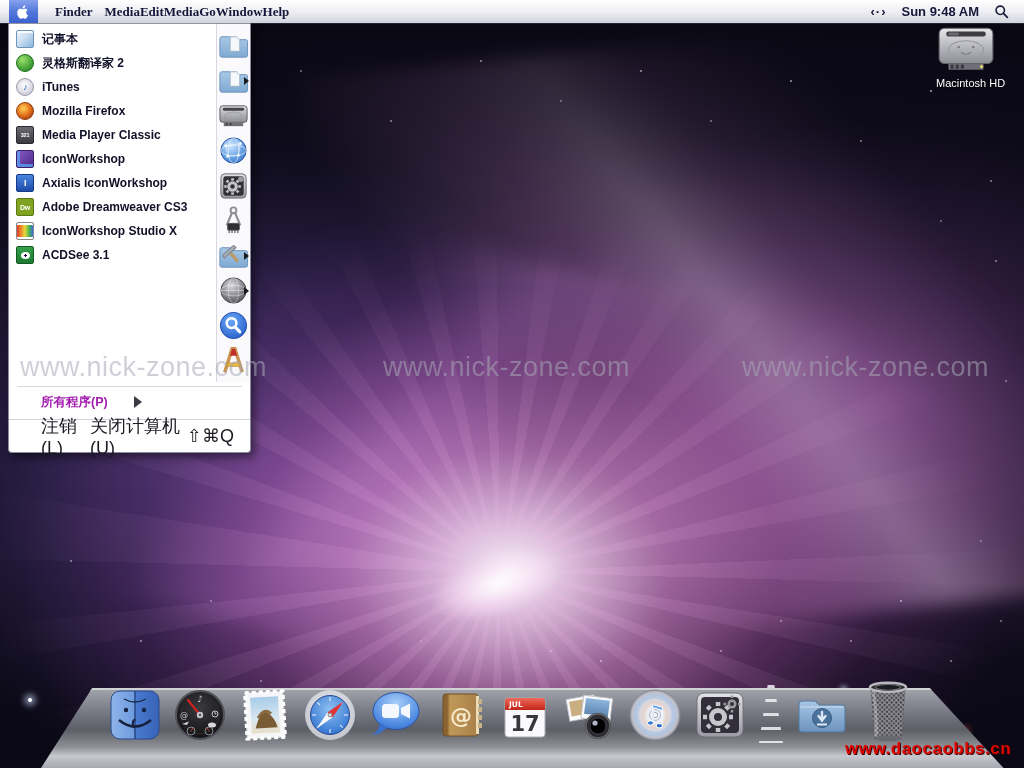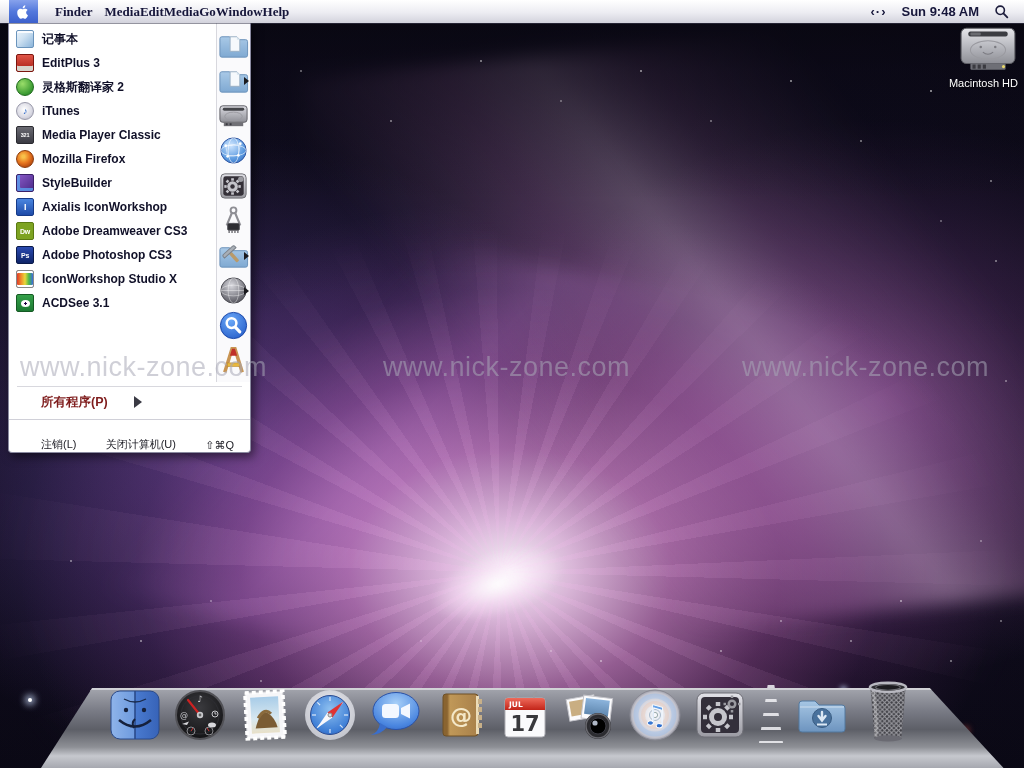--- a/index.html
+++ b/index.html
@@ -81,38 +81,38 @@
   .ic-stylebuilder{background:linear-gradient(135deg,#8a5ac8,#4a2a88);border:1px solid #3a2068;box-shadow:inset 3px -3px 0 rgba(90,160,240,.8);}
   .ic-axialis{background:linear-gradient(180deg,#4a86e0,#1e4aa8);border:1px solid #163a88;font-size:9px;}
   .ic-flash{background:#9e0b10;border:1px solid #6a0408;font-size:7px;}
   .ic-dreamweaver{background:#7da321;border:1px solid #5a7a12;font-size:7px;}
   .ic-photoshop{background:linear-gradient(180deg,#2a4ab0,#0e2468);border:1px solid #0a1a4a;font-size:7px;}
   .ic-photofiltre{background:linear-gradient(90deg,#e03a2a,#ee8a2a,#e8d83a,#4ab84a,#3a6ae0);border:1px solid #888;box-shadow:inset 0 2px 0 #fff,inset 0 -2px 0 #fff;}
   .ic-acdsee{background:linear-gradient(180deg,#35a049,#1d7a33);border:1px solid #155a24;}
   .ic-acdsee::after{content:"";width:7px;height:5px;border-radius:50%;background:radial-gradient(circle,#204 30%,#fff 32%);border:1px solid #fff;}
   .ic-explorer{background:linear-gradient(180deg,#f2dc8e 0%,#e0bc5a 50%,#c89a38 100%);border:1px solid #9a7628;box-shadow:inset 0 3px 0 rgba(255,255,255,.55);border-radius:2px 3px 2px 2px;}
   .sm-allprog{display:flex;align-items:center;height:30px;margin:4px 8px 2px;border-top:1px solid #d8d8de;gap:26px;padding-left:24px;}
-  .sm-ap-label{font-size:12.5px;font-weight:700;color:#7f1d1d;}
+  .sm-ap-label{font-size:12.5px;font-weight:700;color:#a21caf;}
   .ap-arrow{width:0;height:0;border-left:8px solid #3a3a44;border-top:6px solid transparent;border-bottom:6px solid transparent;}
-  .sm-footer{display:flex;align-items:flex-end;height:32px;border-top:1px solid #d0d0d8;font-size:11px;color:#1a1a22;
+  .sm-footer{display:flex;align-items:center;height:32px;border-top:1px solid #d0d0d8;font-size:18px;color:#1a1a22;
     padding:0 16px 0 32px;justify-content:space-between;}
   .sm-footer span{cursor:default;}
   .side-row{position:relative;width:100%;display:flex;justify-content:center;padding:1px 0;}
   .side-row svg{width:33px;height:33px;display:block;}
   .side-arrow{position:absolute;right:1px;top:50%;margin-top:-4px;width:0;height:0;
     border-left:5px solid #1a1a1e;border-top:4px solid transparent;border-bottom:4px solid transparent;}
 
   
   .wm{position:absolute;z-index:40;font-size:27px;color:rgba(168,168,183,.55);letter-spacing:.5px;white-space:nowrap;}
   .wm1{left:20px;top:352px;} .wm2{left:383px;top:352px;} .wm3{left:742px;top:352px;}
   .wm-red{position:absolute;left:845px;top:739px;z-index:45;font-size:17px;font-weight:700;color:#e20600;
     text-shadow:1px 1px 0 #3a0000;letter-spacing:.5px;}
 
   
-  .desk-icon{position:absolute;left:936px;top:24px;width:82px;text-align:right;z-index:10;}
+  .desk-icon{position:absolute;left:936px;top:24px;width:82px;text-align:left;z-index:10;}
   .di-img svg{width:60px;height:48px;}
   .di-label{color:#fff;font-size:11px;margin-top:1px;text-shadow:0 1px 2px rgba(0,0,0,.85);}
 
   
   .dock{position:absolute;left:0;bottom:0;width:100%;height:80px;z-index:20;}
   .shelf{position:absolute;inset:0;
     background:linear-gradient(180deg,#a4a6ae 0%,#7a7c86 28%,#5d5f67 52%,#8e9096 74%,#c6c8ce 85%,#a6a8b0 100%);
     clip-path:polygon(9% 0,90.8% 0,98% 100%,4% 100%);}
   .shelf::before{content:"";position:absolute;top:0;left:8%;right:8%;height:2px;background:rgba(255,255,255,.5);}
   .dock-items{position:absolute;bottom:25px;left:50%;transform:translateX(-50%);display:flex;align-items:flex-end;gap:9px;}
@@ -197,62 +197,52 @@
   </div>
 
   <div class="startmenu">
     <div class="sm-top">
       <div class="sm-left" id="menu-items">
           <div class="sm-row">
             <span class="sm-ic ic-notepad"></span>
             <span class="sm-label">记事本</span>
           </div>
           <div class="sm-row">
-            <span class="sm-ic ic-editplus"></span>
-            <span class="sm-label">EditPlus 3</span>
-          </div>
-          <div class="sm-row">
             <span class="sm-ic ic-lingoes"></span>
             <span class="sm-label">灵格斯翻译家 2</span>
           </div>
           <div class="sm-row">
             <span class="sm-ic ic-itunes-sm"></span>
             <span class="sm-label">iTunes</span>
+          </div>
+          <div class="sm-row">
+            <span class="sm-ic ic-firefox"></span>
+            <span class="sm-label">Mozilla Firefox</span>
           </div>
           <div class="sm-row">
             <span class="sm-ic ic-mpc">
               <span>321</span>
             </span>
             <span class="sm-label">Media Player Classic</span>
           </div>
           <div class="sm-row">
-            <span class="sm-ic ic-firefox"></span>
-            <span class="sm-label">Mozilla Firefox</span>
-          </div>
-          <div class="sm-row">
             <span class="sm-ic ic-stylebuilder"></span>
-            <span class="sm-label">StyleBuilder</span>
+            <span class="sm-label">IconWorkshop</span>
           </div>
           <div class="sm-row">
             <span class="sm-ic ic-axialis">
               <span>I</span>
             </span>
             <span class="sm-label">Axialis IconWorkshop</span>
           </div>
           <div class="sm-row">
             <span class="sm-ic ic-dreamweaver">
               <span>Dw</span>
             </span>
             <span class="sm-label">Adobe Dreamweaver CS3</span>
-          </div>
-          <div class="sm-row">
-            <span class="sm-ic ic-photoshop">
-              <span>Ps</span>
-            </span>
-            <span class="sm-label">Adobe Photoshop CS3</span>
           </div>
           <div class="sm-row">
             <span class="sm-ic ic-photofiltre"></span>
             <span class="sm-label">IconWorkshop Studio X</span>
           </div>
           <div class="sm-row">
             <span class="sm-ic ic-acdsee"></span>
             <span class="sm-label">ACDSee 3.1</span>
           </div>
         </div>
@@ -425,20 +415,21 @@
     <div class="sm-footer">
       <span>注销(L)</span>
       <span>关闭计算机(U)</span>
       <span class="sm-shortcut">⇧⌘Q</span>
     </div>
   </div>
 
   <span class="wm wm1">www.nick-zone.com</span>
   <span class="wm wm2">www.nick-zone.com</span>
   <span class="wm wm3">www.nick-zone.com</span>
+  <span class="wm-red">www.daocaobbs.cn</span>
 
   <div class="dock">
     <div class="shelf"></div>
     <div class="dock-items" id="dock-items">
         <div class="dock-item">
           <svg viewBox="0 0 56 56">
             <defs>
               <linearGradient id="gfin" x1="0" y1="0" x2="1" y2="0">
                 <stop offset="0" stop-color="#8fb4ea"></stop>
                 <stop offset=".5" stop-color="#6d9ade"></stop>

